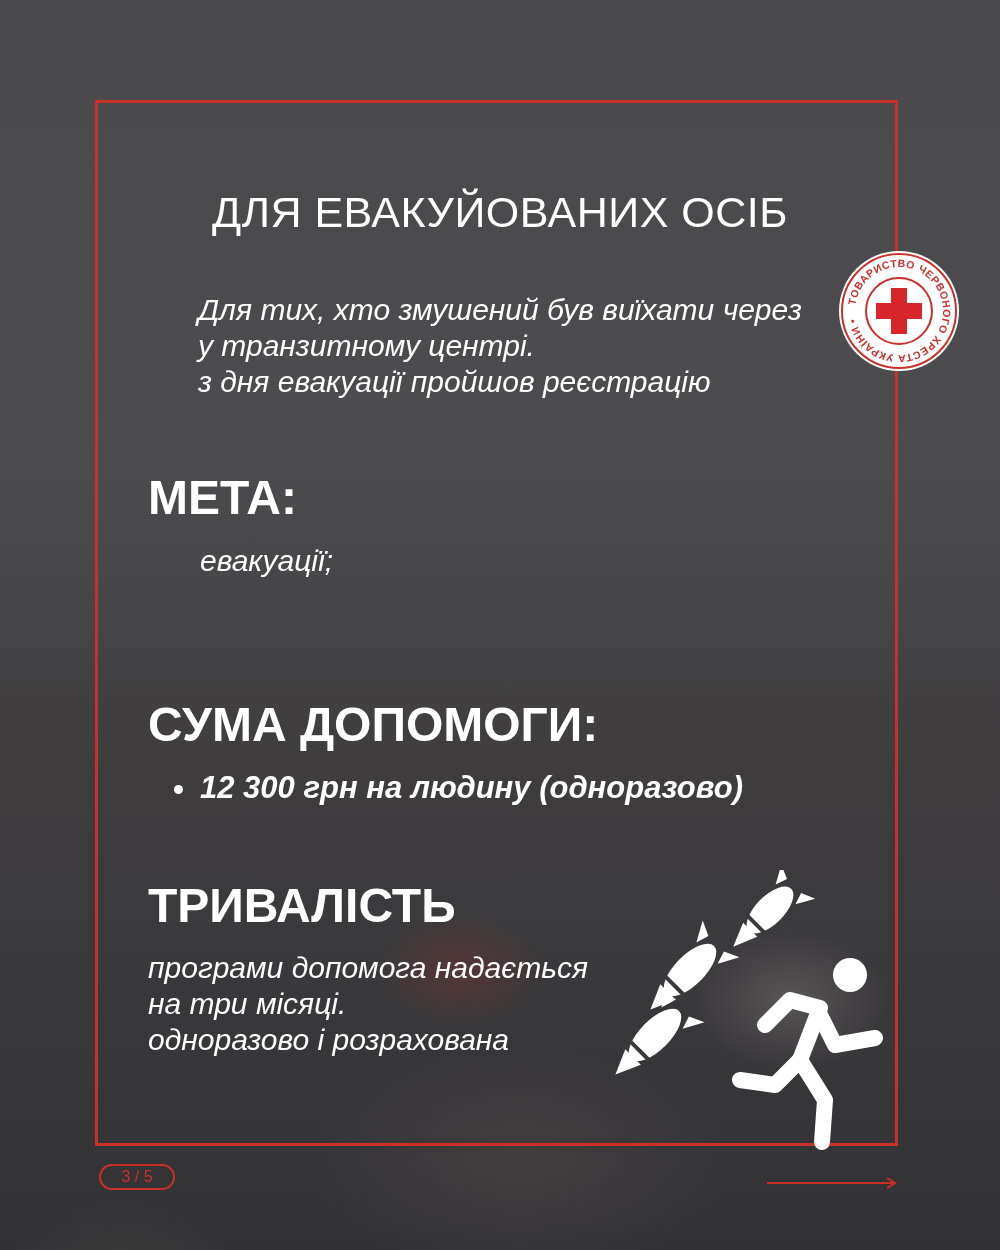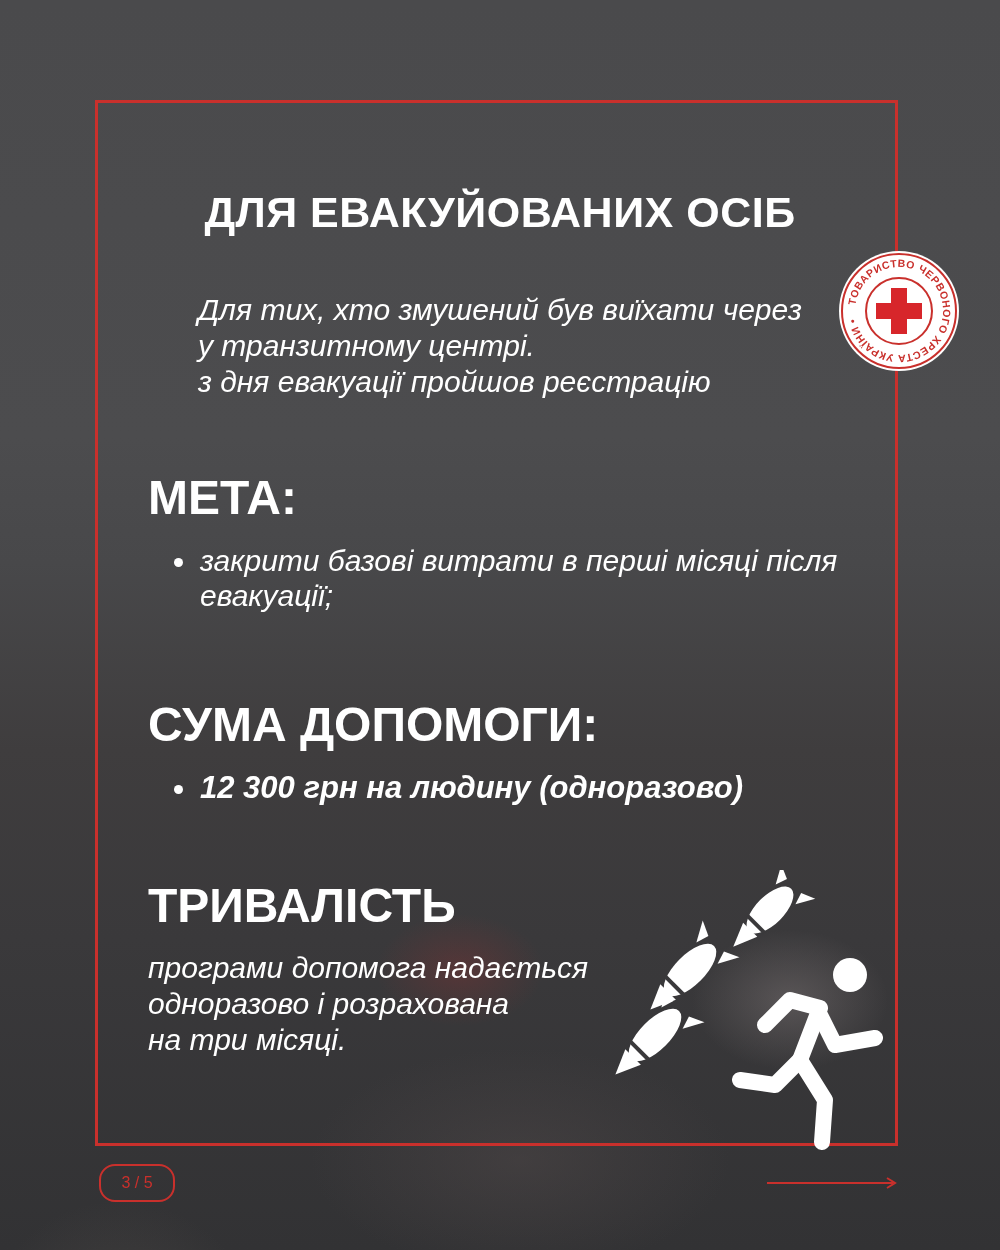--- a/index.html
+++ b/index.html
@@ -7,67 +7,66 @@
     font-family:"Liberation Sans",sans-serif;color:#fff;
     background:linear-gradient(180deg,#4a4a4c 0%,#4c4c4e 35%,#48484a 45%,#3f3d3e 60%,#3a393b 75%,#323234 100%);}
   .bg-field{position:absolute;left:0;top:440px;width:1000px;height:810px;
     background:
       radial-gradient(ellipse 120px 80px at 460px 530px, rgba(140,50,50,0.35), transparent 70%),
       radial-gradient(ellipse 140px 100px at 790px 560px, rgba(150,140,140,0.35), transparent 70%),
       radial-gradient(ellipse 300px 160px at 520px 720px, rgba(90,80,80,0.35), transparent 70%),
       radial-gradient(ellipse 200px 200px at 120px 900px, rgba(120,110,100,0.25), transparent 70%),
       radial-gradient(ellipse 260px 220px at 780px 1000px, rgba(60,60,70,0.45), transparent 70%);}
   .frame{position:absolute;left:95px;top:100px;width:803px;height:1046px;border:3px solid #c9302c;box-sizing:border-box;}
-  .title{position:absolute;left:0;top:188px;width:1000px;text-align:center;font-size:43px;font-weight:bold;letter-spacing:0.5px;}
+  .title{position:absolute;left:0;top:188px;width:1000px;text-align:center;font-size:43px;font-weight:normal;letter-spacing:0.5px;}
   .intro{position:absolute;left:150px;top:292px;width:700px;font-size:30px;font-style:italic;line-height:36px;margin-left:48px;}
   .intro span{display:block;}
   .h2{position:absolute;left:148px;font-size:48px;font-weight:bold;}
   .bullets{position:absolute;left:172px;margin:0;padding:0;list-style:none;font-size:30px;font-style:italic;line-height:35px;}
   .bullets li{position:relative;padding-left:28px;}
   .bullets li::before{content:"";position:absolute;left:2px;top:15px;width:9px;height:9px;border-radius:50%;background:#fff;}
   .bullets .cont{padding-left:28px;}
   .amount{font-weight:bold;font-size:31px;margin-top:39px;}
   .dur{position:absolute;left:148px;top:950px;width:480px;font-size:30px;font-style:italic;line-height:36px;}
   .dur span{display:block;}
   .logo{position:absolute;left:838px;top:250px;width:122px;height:122px;}
-  .pager{position:absolute;left:99px;top:1164px;width:76px;height:38px;border:2px solid #c9302c;border-radius:16px;box-sizing:border-box;
+  .pager{position:absolute;left:99px;top:1164px;width:76px;height:26px;border:2px solid #c9302c;border-radius:16px;box-sizing:border-box;
     color:#c9302c;font-size:16px;display:flex;align-items:center;justify-content:center;}
   .arrow{position:absolute;left:765px;top:1176px;width:135px;height:14px;}
   .icon-run{position:absolute;left:600px;top:870px;width:300px;height:280px;}
 </style>
 </head>
 <body>
 
 <div class="bg-field"></div>
 <div class="frame"></div>
 
 <div class="title">ДЛЯ ЕВАКУЙОВАНИХ ОСІБ</div>
 
 <div class="intro">
   <span>Для тих, хто змушений був виїхати через</span>
   <span>у транзитному центрі.</span>
   <span>з дня евакуації пройшов реєстрацію</span>
 </div>
 
 <div class="h2" style="top:470px;">МЕТА:</div>
 <ul class="bullets" style="top:543px;">
-  <li><span>закрити базові витрати в перші місяці після</span></li>
   <div class="cont">евакуації;</div>
 </ul>
 
 <div class="h2" style="top:697px;">СУМА ДОПОМОГИ:</div>
 <ul class="bullets" style="top:770px;">
   <li><span class="amount">12 300 грн на людину (одноразово)</span></li>
 </ul>
 
 <div class="h2" style="top:878px;">ТРИВАЛІСТЬ</div>
 <div class="dur">
   <span>програми допомога надається</span>
+  <span>на три місяці.</span>
   <span>одноразово і розрахована</span>
-  <span>на три місяці.</span>
 </div>
 
 <svg class="logo" viewBox="0 0 122 122">
   <defs>
     <path id="ringpath" d="M61,61 m-44,0 a44,44 0 1,1 88,0 a44,44 0 1,1 -88,0"></path>
   </defs>
   <circle cx="61" cy="61" r="60" fill="#ffffff"></circle>
   <circle cx="61" cy="61" r="57" fill="none" stroke="#c9302c" stroke-width="2"></circle>
   <circle cx="61" cy="61" r="33" fill="none" stroke="#c9302c" stroke-width="2"></circle>
   <text font-size="10.5" fill="#c9302c" font-weight="bold" font-family="Liberation Sans, sans-serif" letter-spacing="0.6">

